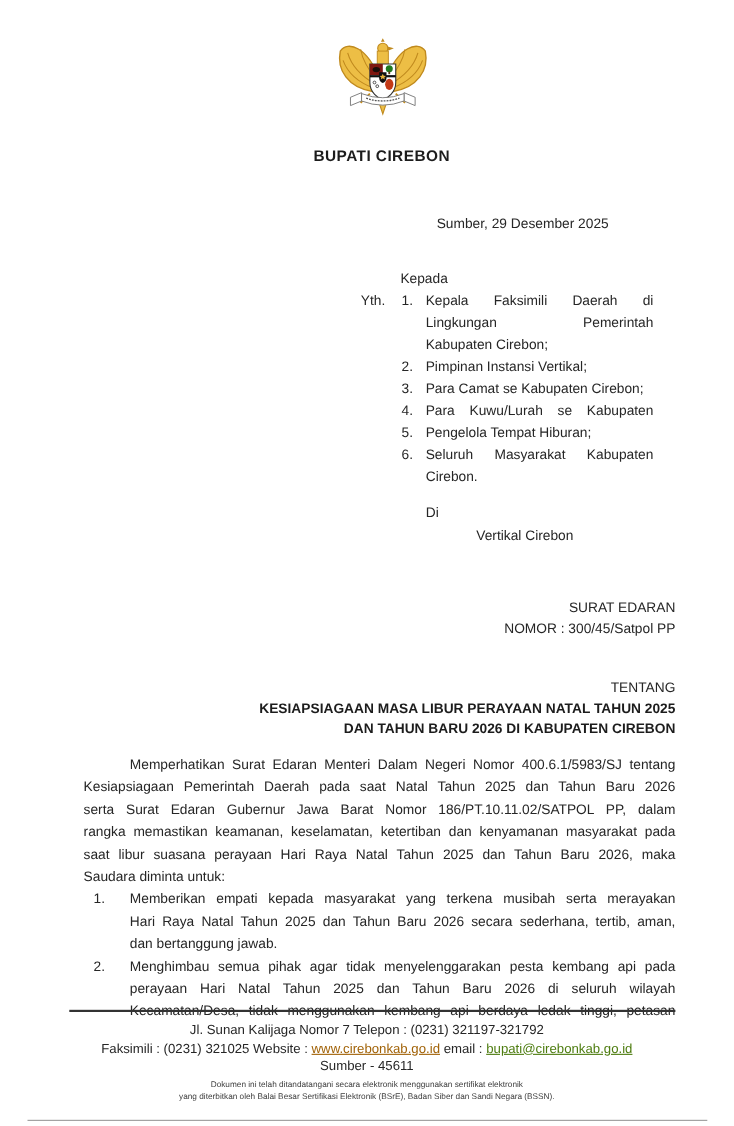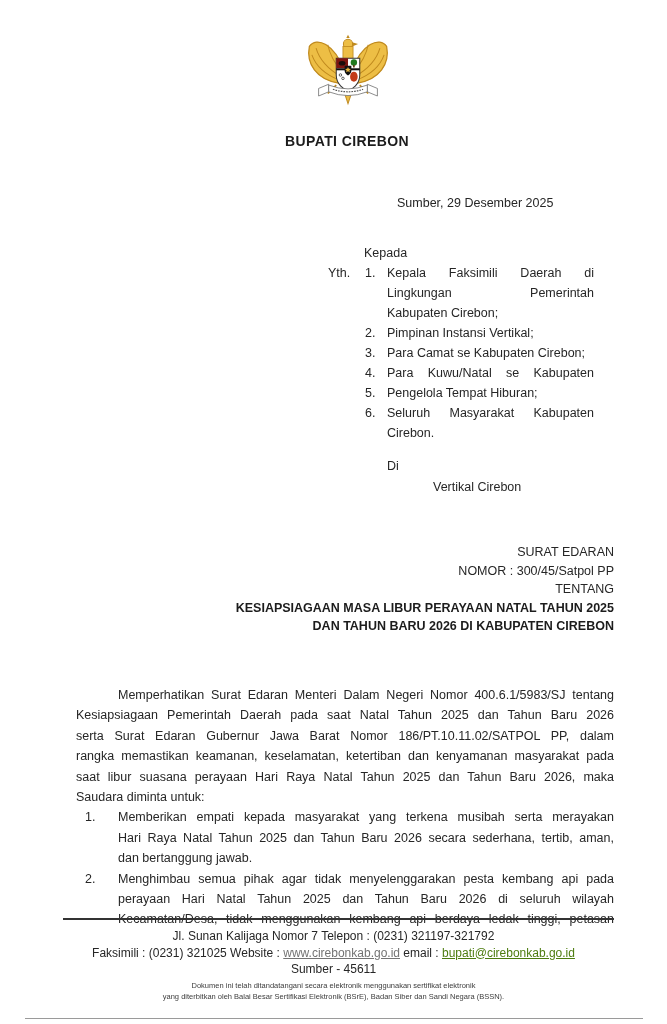--- a/index.html
+++ b/index.html
@@ -27,21 +27,21 @@
   .recipients li { display:flex; }
   .r-num { width:22px; flex:0 0 22px; }
   .r-lines { flex:1; }
 
   .jl { text-align:justify; text-align-last:justify; -moz-text-align-last:justify; }
 
   .di-block { position:absolute; left:387px; top:456px; font-size:12.5px; line-height:21px; }
   .di-place { margin-left:46px; }
 
   .subject { position:absolute; left:76px; top:543px; width:538px; text-align:right; font-size:12.5px; line-height:18.5px; }
-  .tentang { }
+  .tentang { margin-top:36px; }
   .subj-bold { font-weight:bold; color:#1c1c1c; line-height:18px; }
 
   .body-block { position:absolute; left:76px; top:685px; width:538px; font-size:12.5px; line-height:20.4px; }
   .para .indent { text-indent:42px; }
   .body-items { margin-left:9px; }
   .body-items li { display:flex; }
   .b-num { width:33px; flex:0 0 33px; }
   .b-lines { flex:1; }
 
   .footer-rule { position:absolute; left:63px; top:918px; width:551px; height:2px; background:#333333; }
@@ -116,21 +116,21 @@
         </li>
         <li>
           <span class="r-num">3.</span>
           <div class="r-lines">
             <div>Para Camat se Kabupaten Cirebon;</div>
           </div>
         </li>
         <li>
           <span class="r-num">4.</span>
           <div class="r-lines">
-            <div class="jl">Para Kuwu/Natal se Kabupaten</div>
+            <div class="jl">Para Kuwu/Lurah se Kabupaten</div>
           </div>
         </li>
         <li>
           <span class="r-num">5.</span>
           <div class="r-lines">
             <div>Pengelola Tempat Hiburan;</div>
           </div>
         </li>
         <li>
           <span class="r-num">6.</span>
@@ -181,21 +181,21 @@
           <div class="jl">perayaan Hari Natal Tahun 2025 dan Tahun Baru 2026 di seluruh wilayah</div>
           <div class="jl">Kecamatan/Desa, tidak menggunakan kembang api berdaya ledak tinggi, petasan</div>
         </div>
       </li>
     </ol>
   </div>
 
   <div class="footer-rule"></div>
   <div class="footer">
     <div>Jl. Sunan Kalijaga Nomor 7 Telepon : (0231) 321197-321792</div>
-    <div><span>Faksimili : (0231) 321025 Website : </span><a class="lnk" style="color: #737373;">www.cirebonkab.go.id</a><span> email : </span><a class="lnk" style="color: #4d7c0f;">bupati@cirebonkab.go.id</a></div>
+    <div><span>Faksimili : (0231) 321025 Website : </span><a class="lnk" style="color: #a16207;">www.cirebonkab.go.id</a><span> email : </span><a class="lnk" style="color: #4d7c0f;">bupati@cirebonkab.go.id</a></div>
     <div>Sumber - 45611</div>
     <div class="esign">
       <div>Dokumen ini telah ditandatangani secara elektronik menggunakan sertifikat elektronik</div>
       <div>yang diterbitkan oleh Balai Besar Sertifikasi Elektronik (BSrE), Badan Siber dan Sandi Negara (BSSN).</div>
     </div>
   </div>
   <div class="bottom-edge"></div>
 
 </div>
 

